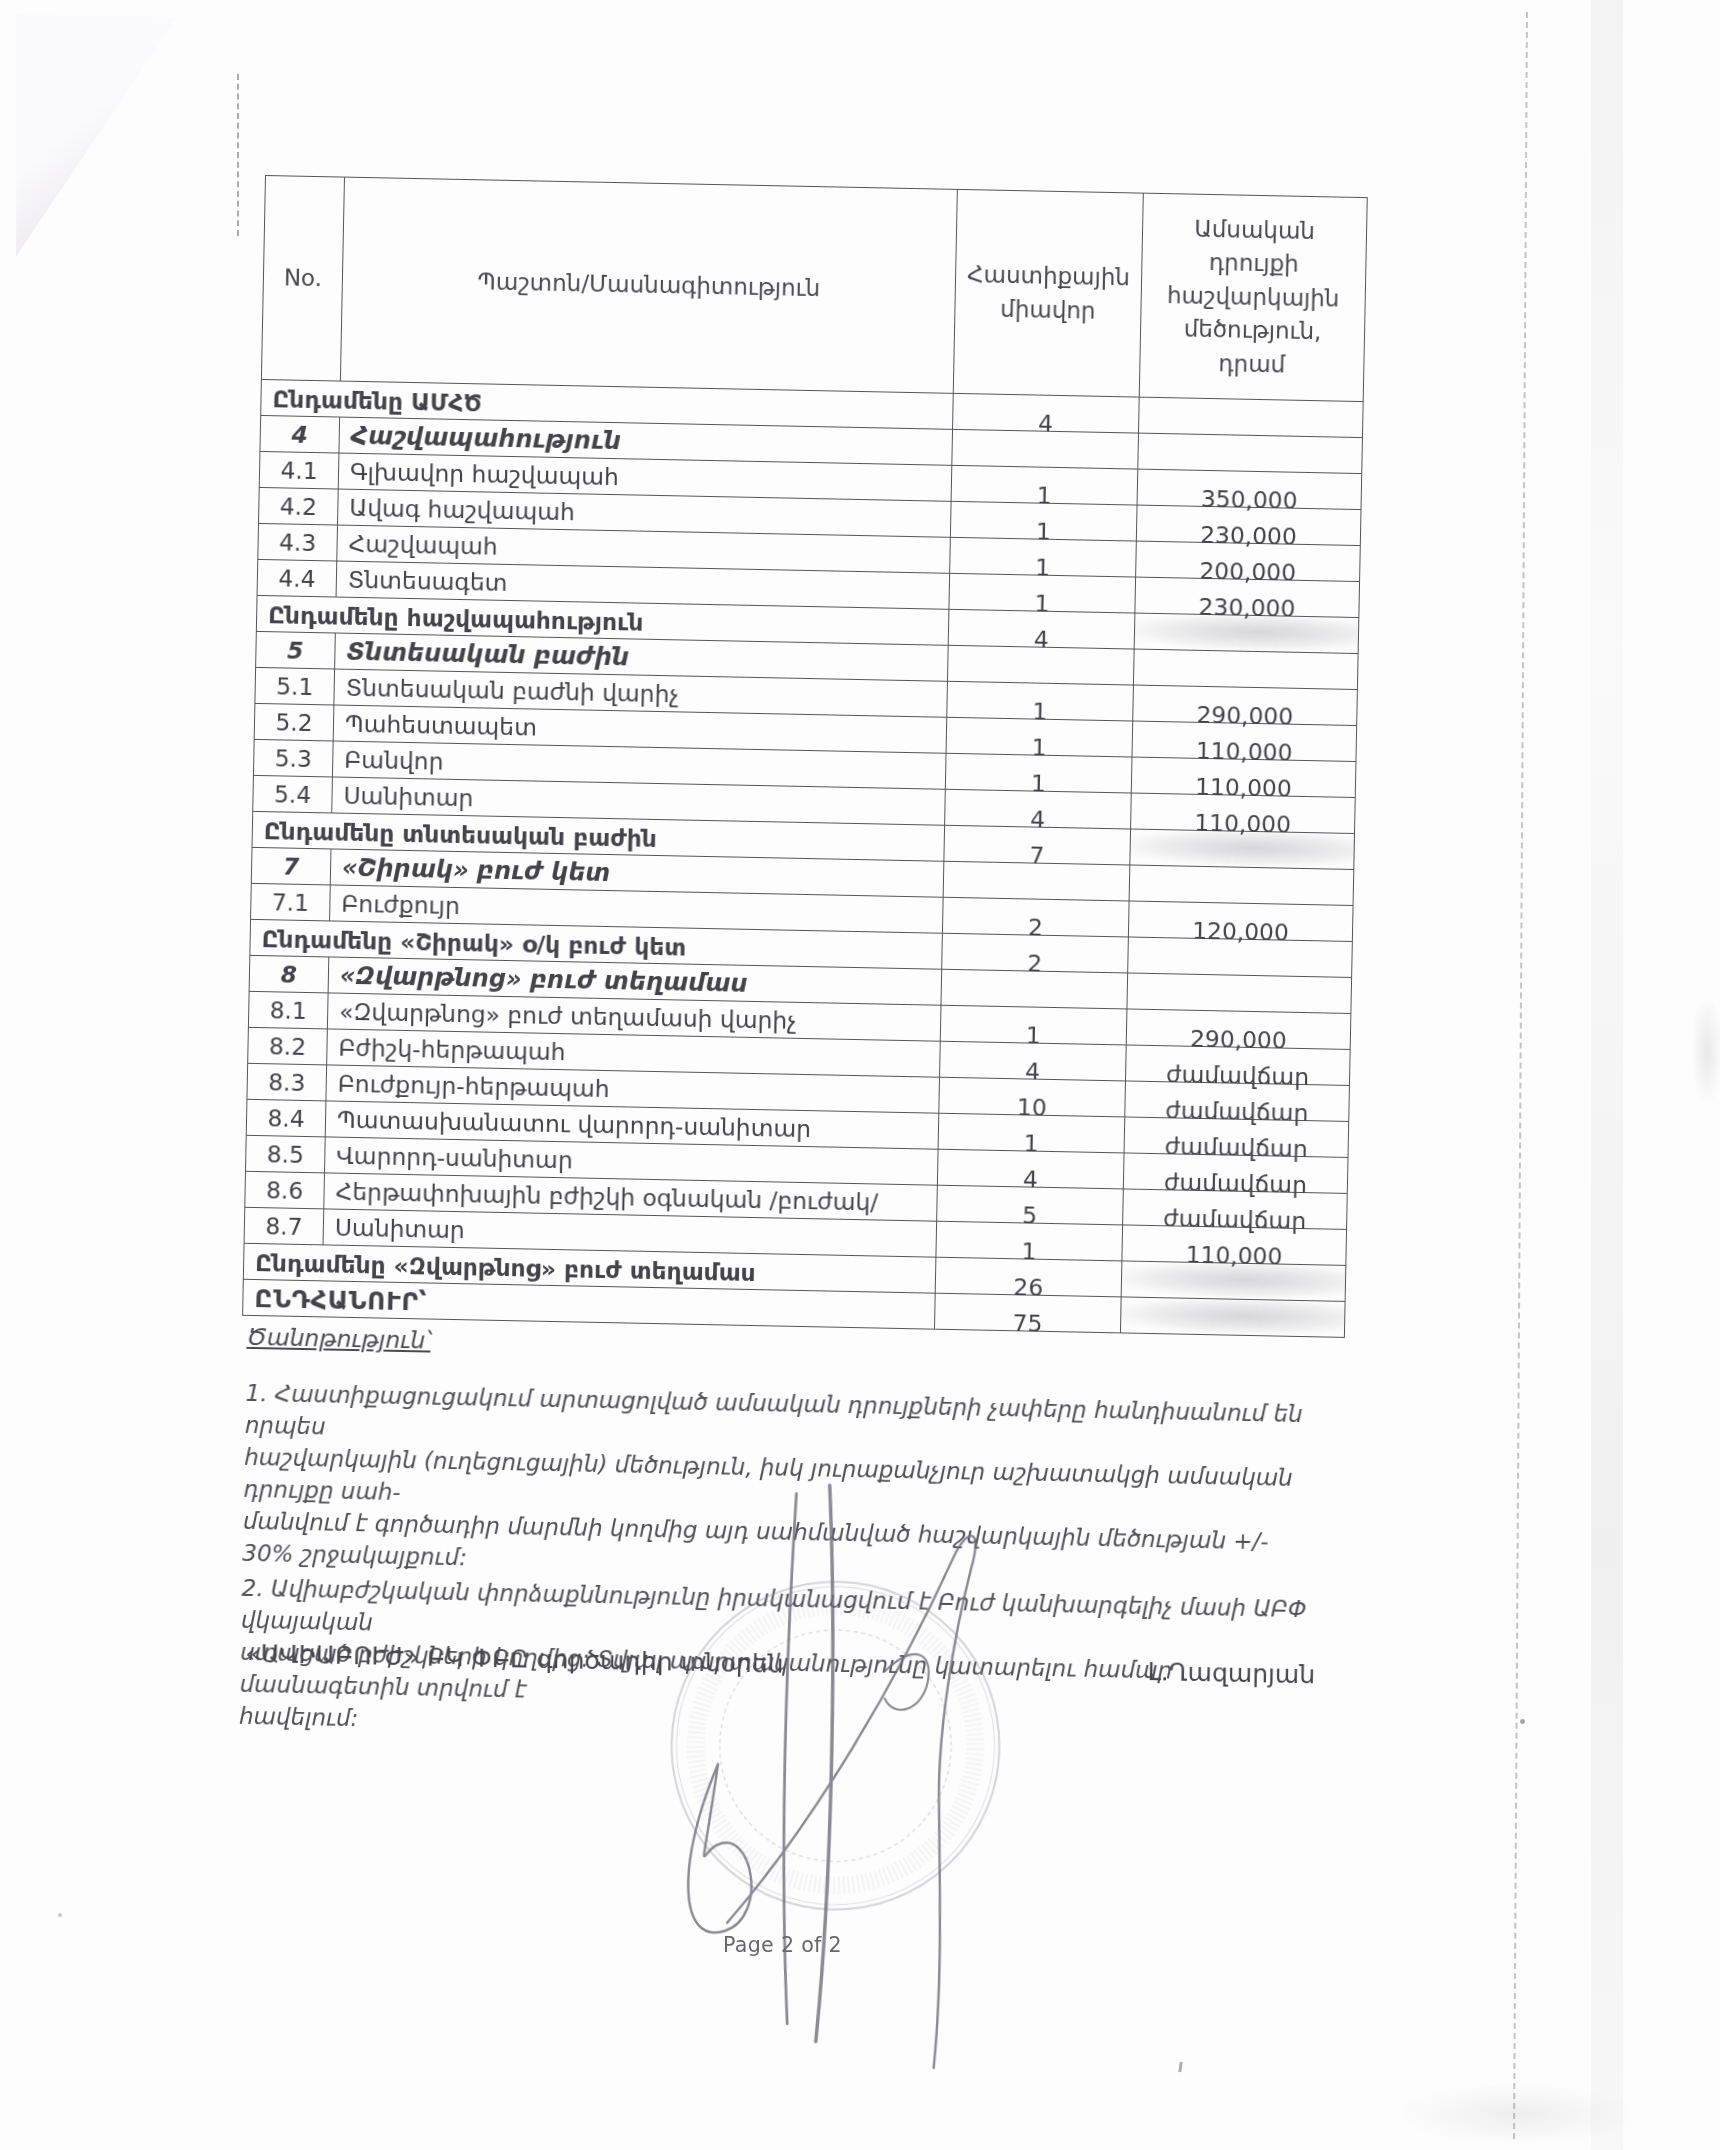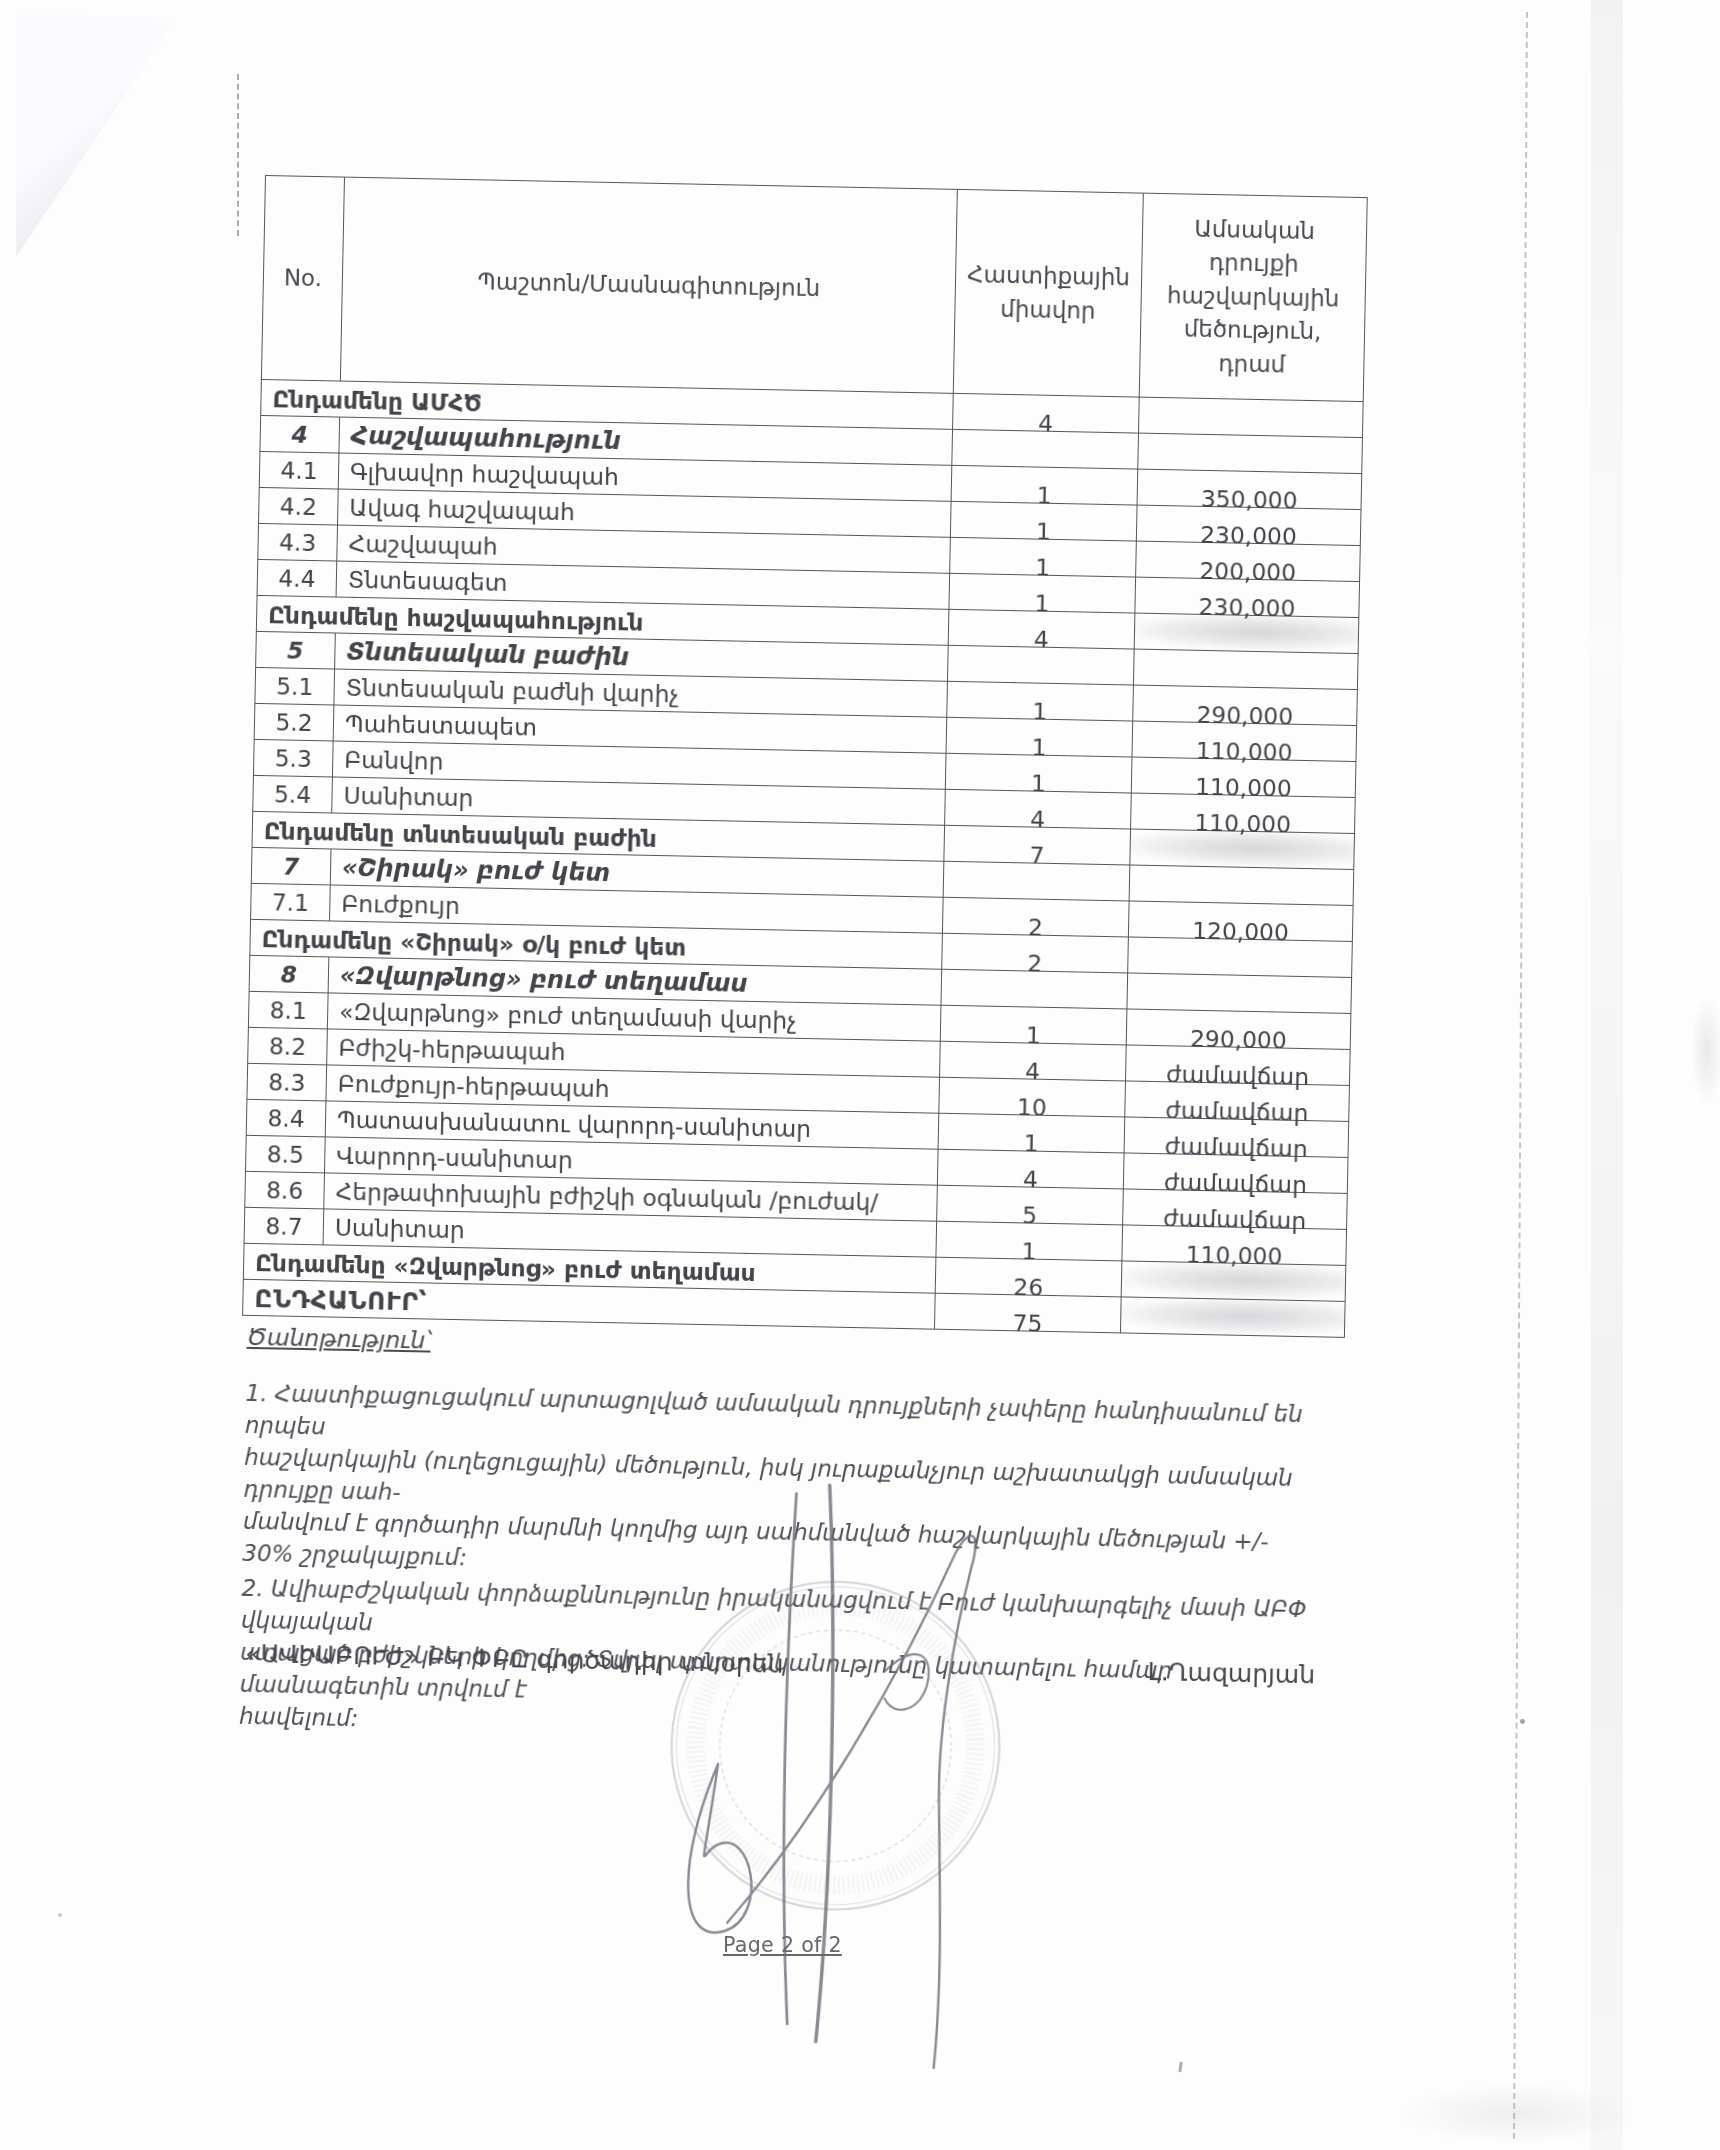--- a/index.html
+++ b/index.html
@@ -48,21 +48,21 @@
 
   
   .signature-row{position:absolute;left:275px;top:1639px;width:1070px;
                  display:flex;justify-content:space-between;font-size:25px;color:#47464e;}
 
   
   .stamp-svg{position:absolute;left:619px;top:1431px;}
 
   
   .footer{position:absolute;left:723px;top:1933px;font-size:20.6px;color:#68676c;
-          letter-spacing:0.3px;text-decoration:underline;}
+          letter-spacing:0.3px;}
 
   
   .fold{position:absolute;left:11px;top:9.6px;width:171px;height:252px;
         background:linear-gradient(140deg,#fbfafc 42%,#f0eef3 62%,#cfc8d4 84%,#968e9f 98%);
         clip-path:polygon(3% 2%,97% 3%,3% 98%);}
   .scanline-r{position:absolute;left:1526px;top:12.4px;height:2127px;width:0;
               border-left:2.1px dashed rgba(105,103,110,0.38);transform:rotate(0.35deg);
               transform-origin:top;}
   .scanband-r{position:absolute;left:1591px;top:0;width:32px;height:2151px;
               background:linear-gradient(to bottom, rgba(150,148,156,0.10),

